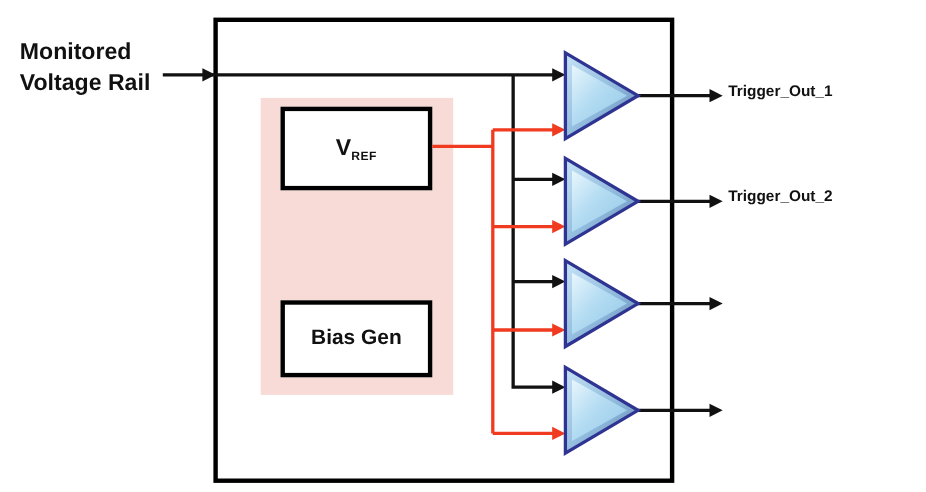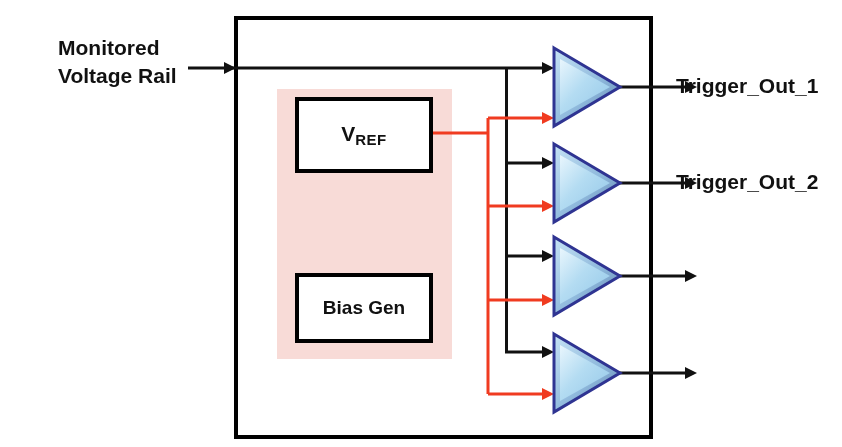--- a/index.html
+++ b/index.html
@@ -7,21 +7,20 @@
     padding: 0;
     background: #ffffff;
     font-family: "Liberation Sans", sans-serif;
   }
   .canvas {
     position: relative;
     width: 800px;
     height: 447px;
     background: #ffffff;
     overflow: hidden;
-    margin-left: 40px;
   }
   .abs { position: absolute; }
 
   
   .rail-label {
     left: 18px;
     top: 34px;
     font-size: 21px;
     line-height: 28px;
     font-weight: 600;
@@ -61,35 +60,35 @@
     align-items: center;
     justify-content: center;
     font-size: 19px;
     font-weight: 600;
     color: #111111;
   }
   .block-vref    { top: 97px;  height: 76px; }
   .block-bandgap { top: 188px; height: 73px; }
   .block-biasgen { top: 273px; height: 70px; align-items: center; }
   .vref-main { font-size: 21px; font-weight: 700; }
-  .vref-sub  { font-size: 15px; font-weight: 700; vertical-align: -4px; letter-spacing: 0.5px; }
+  .vref-sub  { font-size: 11px; font-weight: 700; vertical-align: -4px; letter-spacing: 0.5px; }
 
   
   .wires {
     left: 0;
     top: 0;
     width: 842px;
     height: 447px;
     pointer-events: none;
   }
 
   
   .out-label {
-    left: 636px;
-    font-size: 21px;
+    left: 662px;
+    font-size: 14px;
     font-weight: 600;
     color: #111111;
     white-space: nowrap;
   }
   .out-1 { top: 74px; }
   .out-2 { top: 170px; text-align: right; }
   .out-3 { top: 263px; }
   .out-4 { top: 360px; }
 </style>
 </head>

